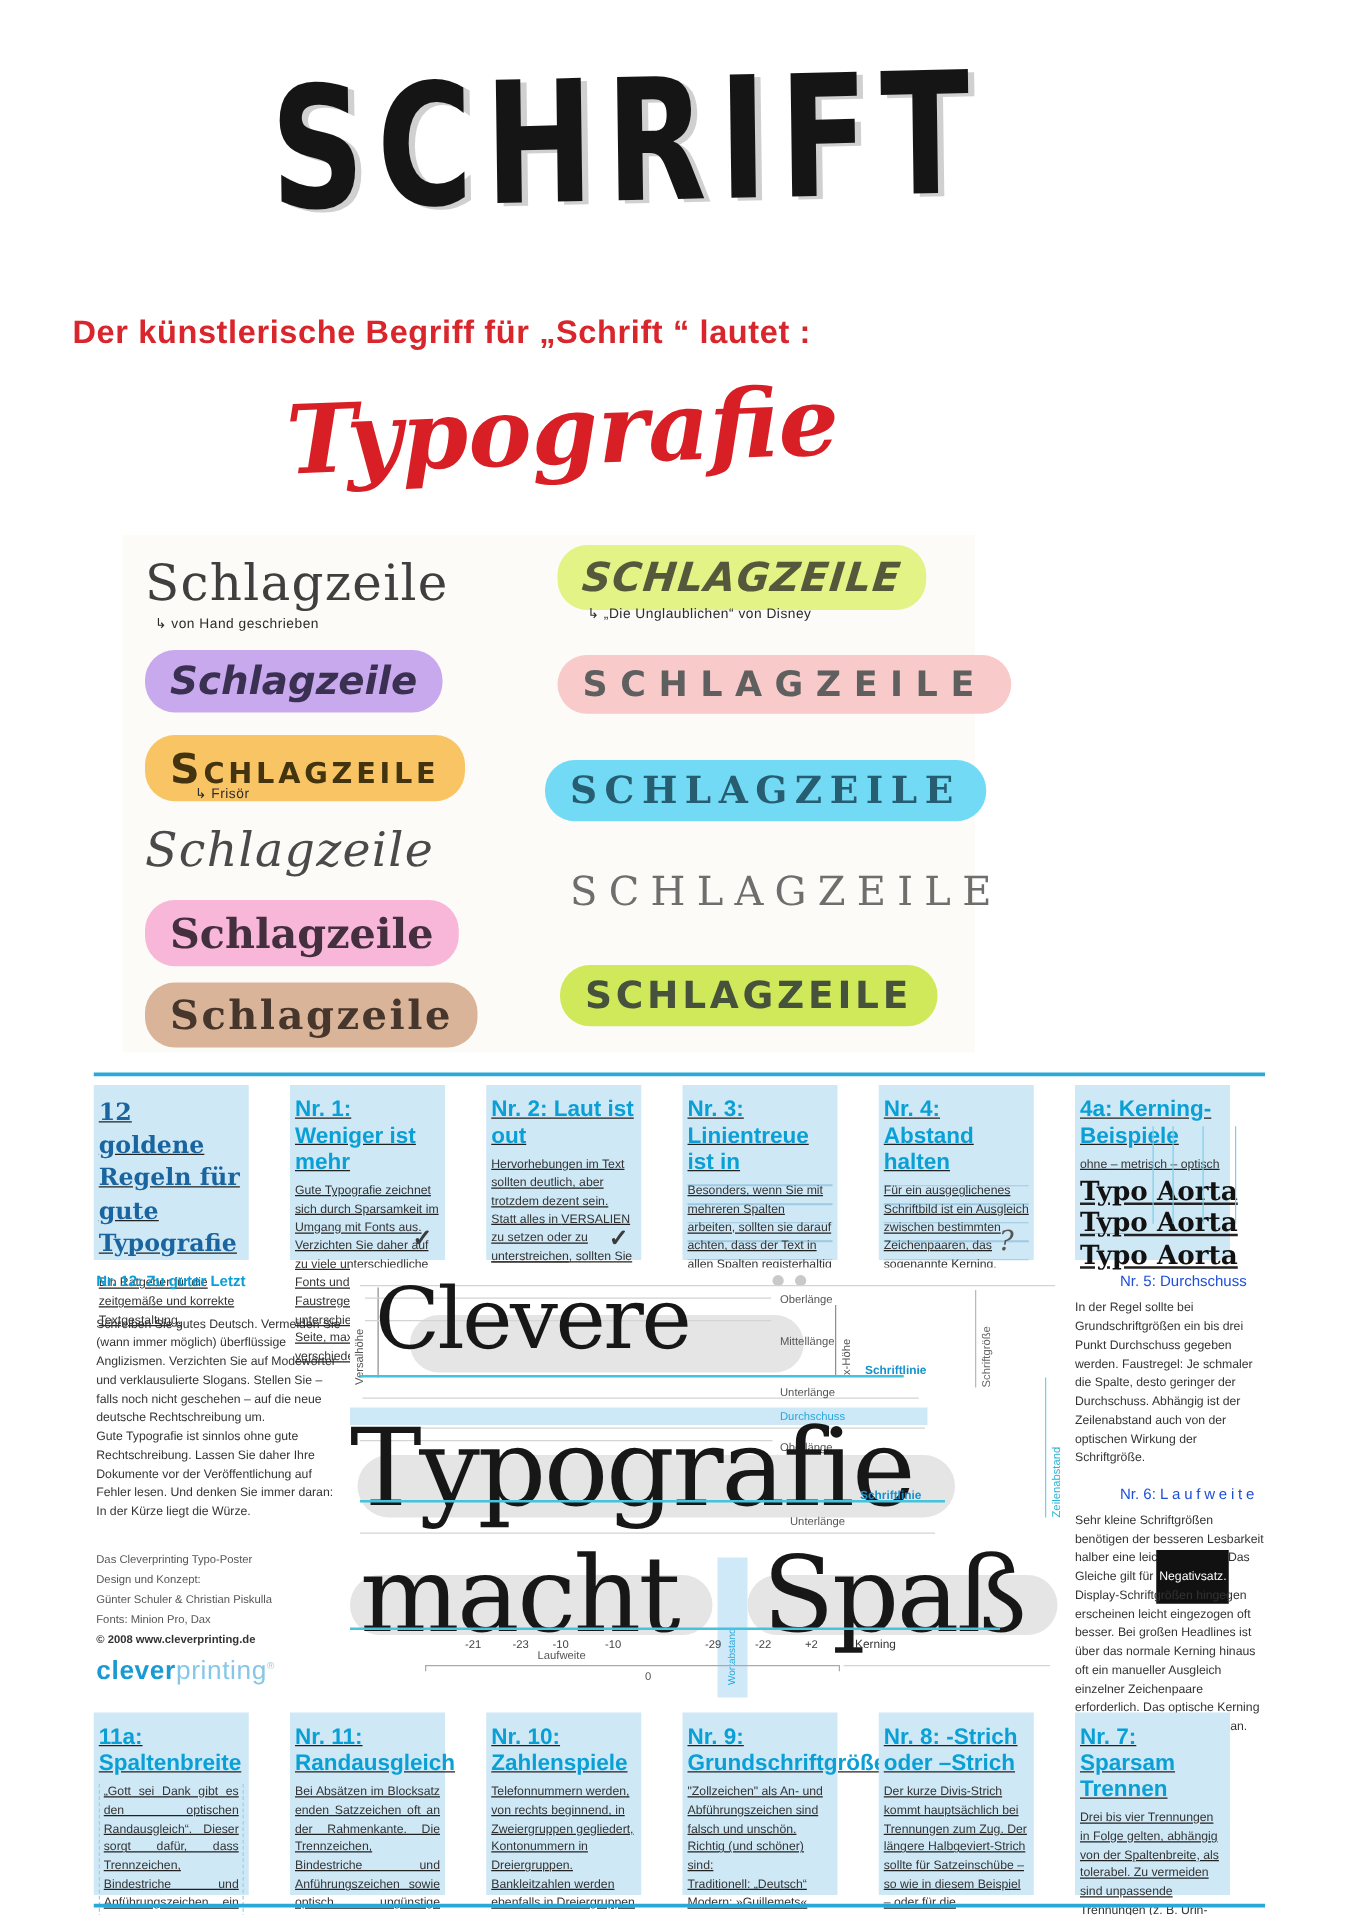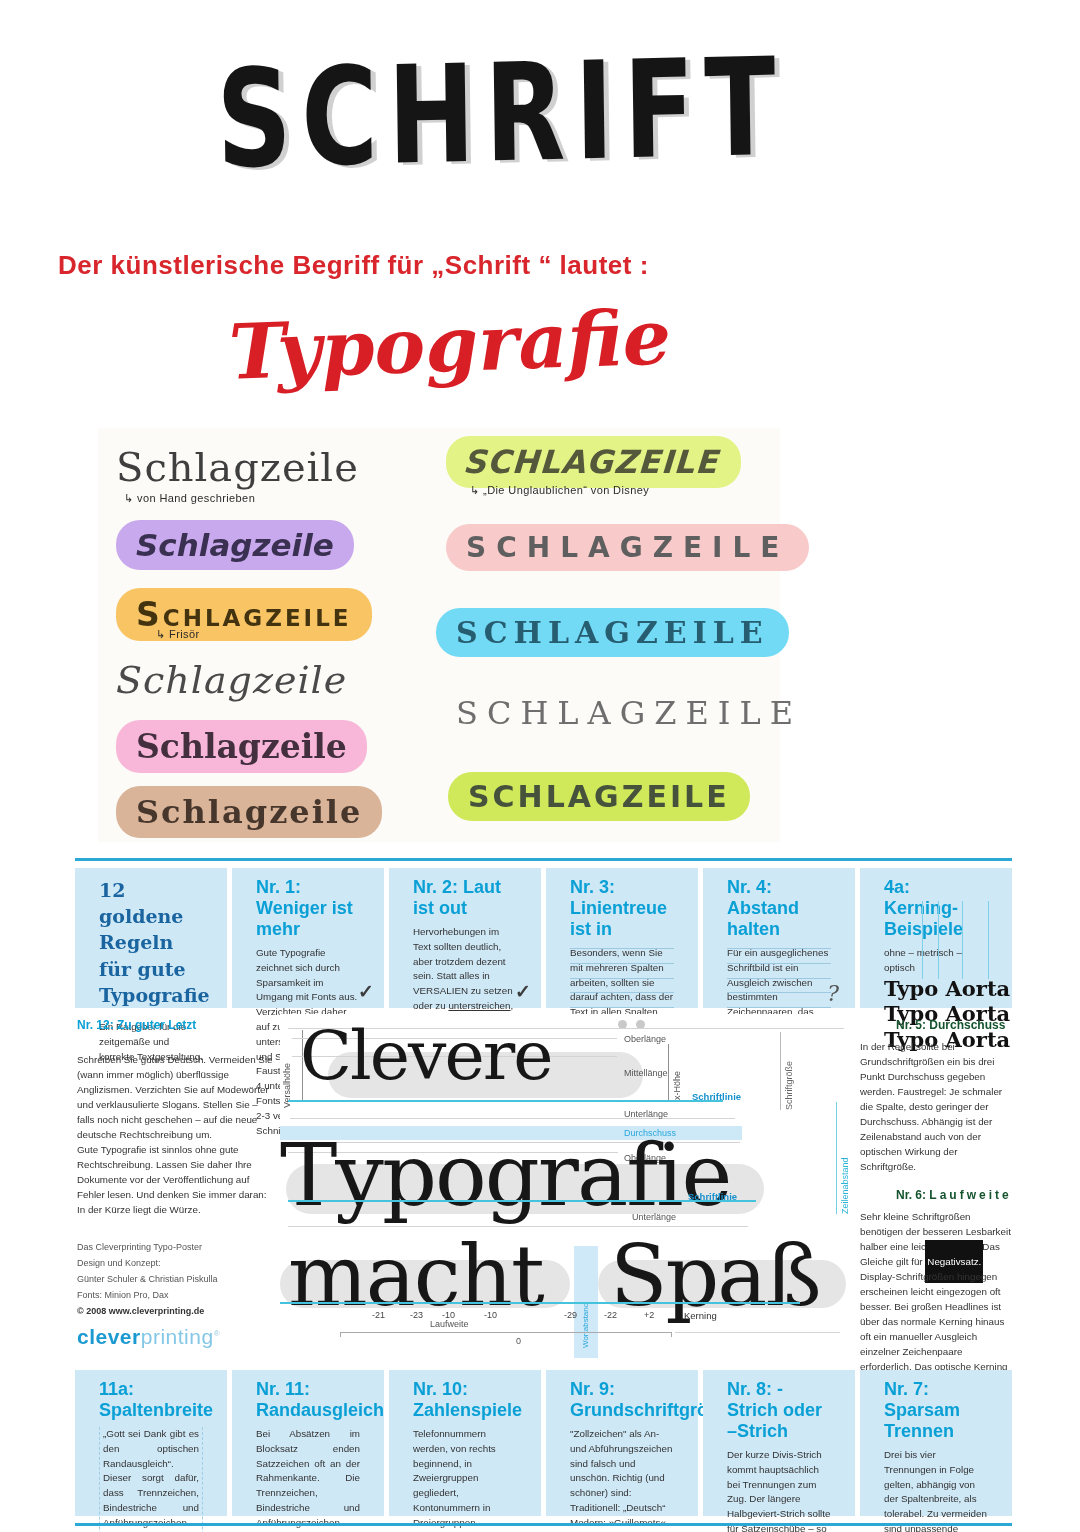--- a/index.html
+++ b/index.html
@@ -32,21 +32,21 @@
   .t-incred{font-family:"DejaVu Sans",sans-serif;font-weight:bold;font-style:italic;font-size:32px;color:#55593b;letter-spacing:1px;transform:skewX(-6deg);display:inline-block;}
   .t-spsans{font-family:"DejaVu Sans",sans-serif;font-weight:bold;font-size:28px;letter-spacing:10px;color:#5f5f5f;}
   .t-spslab{font-family:"DejaVu Serif",serif;font-weight:bold;font-size:30px;letter-spacing:6px;color:#275d70;}
   .t-spserif{font-family:"DejaVu Serif",serif;font-size:32px;letter-spacing:9px;color:#6e6e6e;}
   .t-gsans{font-family:"DejaVu Sans",sans-serif;font-weight:bold;font-size:30px;letter-spacing:3px;color:#47523c;}
   .note{position:absolute;font-size:11px;color:#2b2b2b;letter-spacing:.4px;white-space:nowrap;}
 
   
   .poster{position:absolute;left:75px;top:858px;width:937px;height:668px;background:#fff;}
   .strip{position:absolute;left:0;width:937px;height:3px;background:#2aa9d6;}
-  .panel{position:absolute;width:152px;height:140px;background:#cfe8f6;box-sizing:border-box;padding:9px 24px;}
+  .panel{position:absolute;width:124px;height:140px;background:#cfe8f6;box-sizing:border-box;padding:9px 4px;text-decoration:underline;}
   .panel h3{margin:0 0 6px;font-size:18px;font-weight:bold;color:#0aa0d6;}
   .panel p{margin:0;font-size:9.8px;line-height:14.8px;color:#333;}
   .c0{left:0}.c1{left:157px}.c2{left:314px}.c3{left:471px}.c4{left:628px}.c5{left:785px}
   .row1{top:10px}.row2{top:512px;height:146px;}
   .p-intro h2{margin:0 0 12px;font-family:"DejaVu Serif",serif;font-weight:bold;font-size:19px;line-height:1.38;color:#1a659f;}
   .p-intro p{font-size:9.8px;}
   .ruled{background-image:repeating-linear-gradient(to bottom,rgba(0,0,0,0) 0,rgba(0,0,0,0) 13.8px,rgba(130,185,215,.65) 13.8px,rgba(130,185,215,.65) 14.8px);background-position:0 3px;}
   .check{position:absolute;right:10px;bottom:5px;font-size:19px;font-weight:bold;color:#3c3c3c;}
   .qmark{position:absolute;right:16px;bottom:2px;font-size:22px;color:#555;font-family:"DejaVu Serif",serif;font-style:italic;}
   .caps{text-transform:uppercase}.und{text-decoration:underline}.ital{font-style:italic}.bold{font-weight:bold}
@@ -58,21 +58,21 @@
   .mid-left{position:absolute;left:2px;top:160px;width:196px;}
   .mid-left h3{margin:0 0 20px;font-size:12px;font-weight:bold;color:#0aa0d6;}
   .mid-left p{margin:0;font-size:9.8px;line-height:15px;color:#333;}
   .credits{margin-top:22px;font-size:9px;line-height:16px;color:#555;}
   .credits .cc{font-weight:bold;color:#333;}
   .logo{margin-top:6px;font-size:21px;letter-spacing:.5px;white-space:nowrap;}
   .logo .lb{color:#1b9ad2;font-weight:bold;}
   .logo .ll{color:#84c7e6;text-align:center;}
   .logo sup{font-size:8px;color:#9bc9e0;}
   .mid-right{position:absolute;right:0;top:160px;width:152px;}
-  .mid-right h3{margin:0 0 7px;font-size:12px;font-weight:bold;color:#14532d;padding-left:36px;}
+  .mid-right h3{margin:0 0 7px;font-size:12px;font-weight:normal;color:#1d4ed8;padding-left:36px;}
   .mid-right p{margin:0 0 14px;font-size:9.8px;line-height:15px;color:#333;}
   .ls{letter-spacing:3px;}
   .pre{white-space:pre-line;}
   .just{text-align:justify;}
   .dashed{border-left:1px dashed #9fcde8;border-right:1px dashed #9fcde8;padding:0 3px;}
 
   
   .diagram{position:absolute;left:205px;top:156px;width:578px;height:350px;background:#fff;}
   .dot{position:absolute;width:9px;height:9px;border-radius:50%;background:#c9c9c9;top:6px;}
   .gl{position:absolute;height:1px;background:#d4d4d4;}

